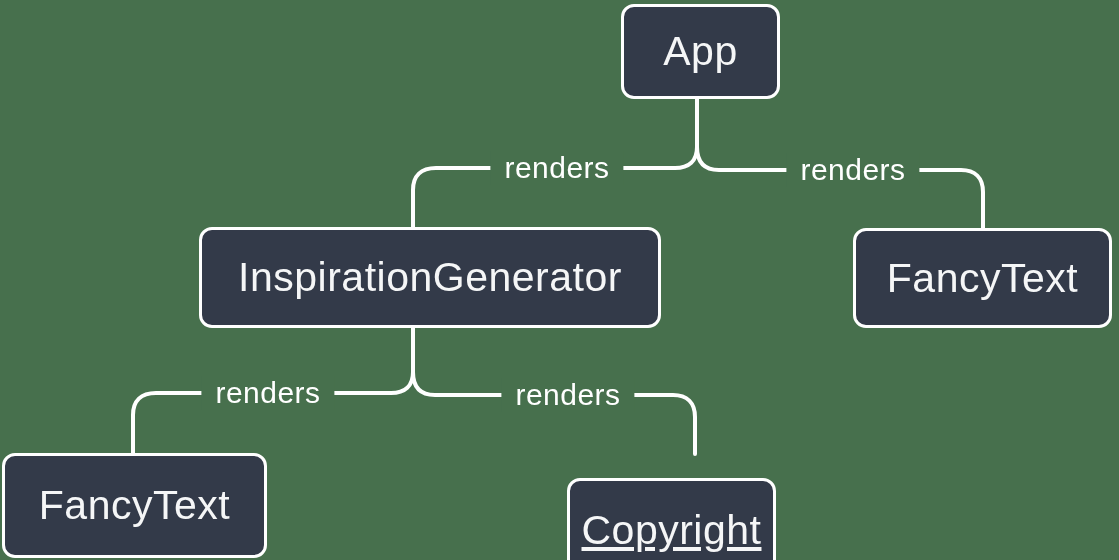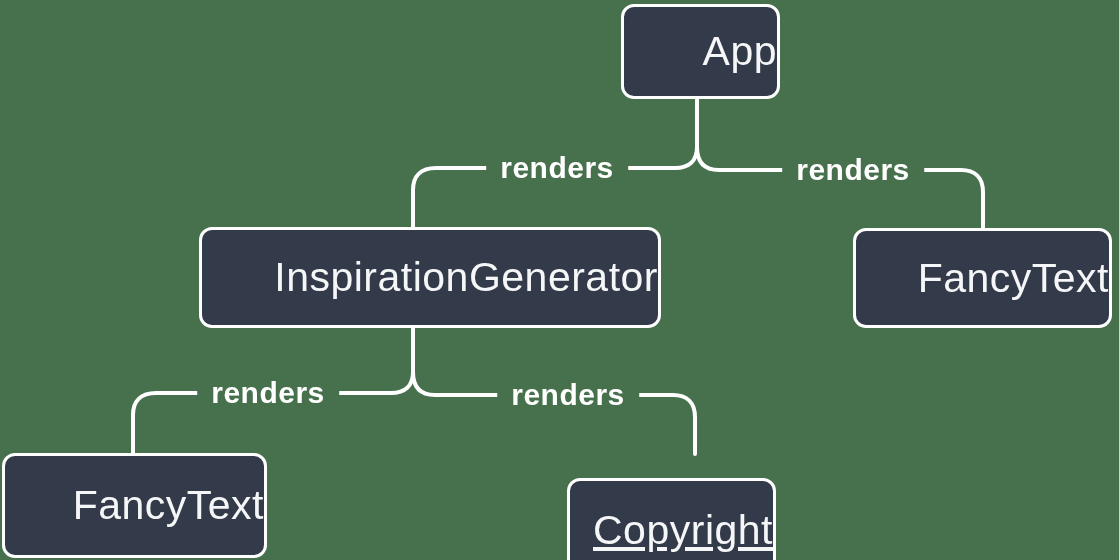--- a/index.html
+++ b/index.html
@@ -35,34 +35,34 @@
     fill: none;
     stroke-linecap: round;
   }
   .node {
     position: absolute;
     background: var(--node-fill, #333A49);
     border: 3.5px solid var(--node-border, #FFFFFF);
     border-radius: 13px;
     display: flex;
     align-items: center;
-    justify-content: flex-end;
+    justify-content: center;
     color: var(--node-text, #F5F6F7);
     font-size: 41px;
     font-weight: 500;
     letter-spacing: 0.5px;
     white-space: nowrap;
   }
   .edge-label {
     position: absolute;
     transform: translate(-50%, -50%);
     background: var(--background, #47704D);
     color: var(--label-text, #FFFFFF);
     font-size: 30px;
-    font-weight: 700;
+    font-weight: 400;
     letter-spacing: 0.5px;
     padding: 0 14px;
     white-space: nowrap;
   }
 </style>
 </head>
 <body>
 
 <div class="canvas">
 

